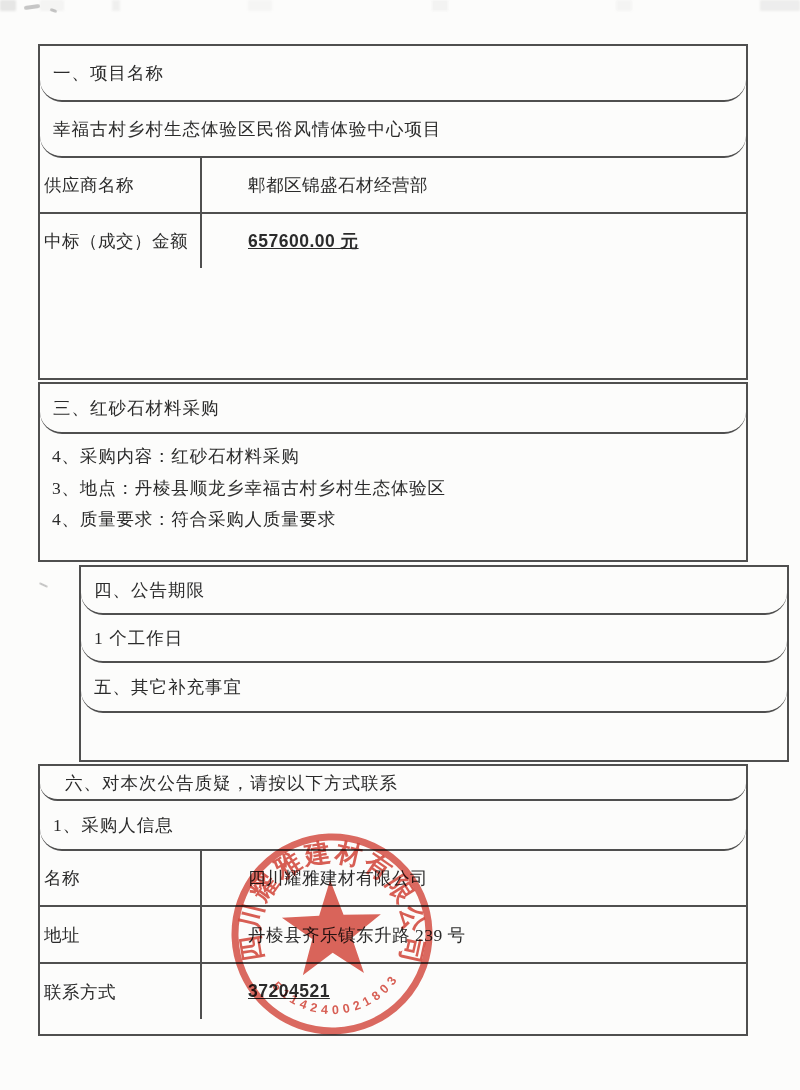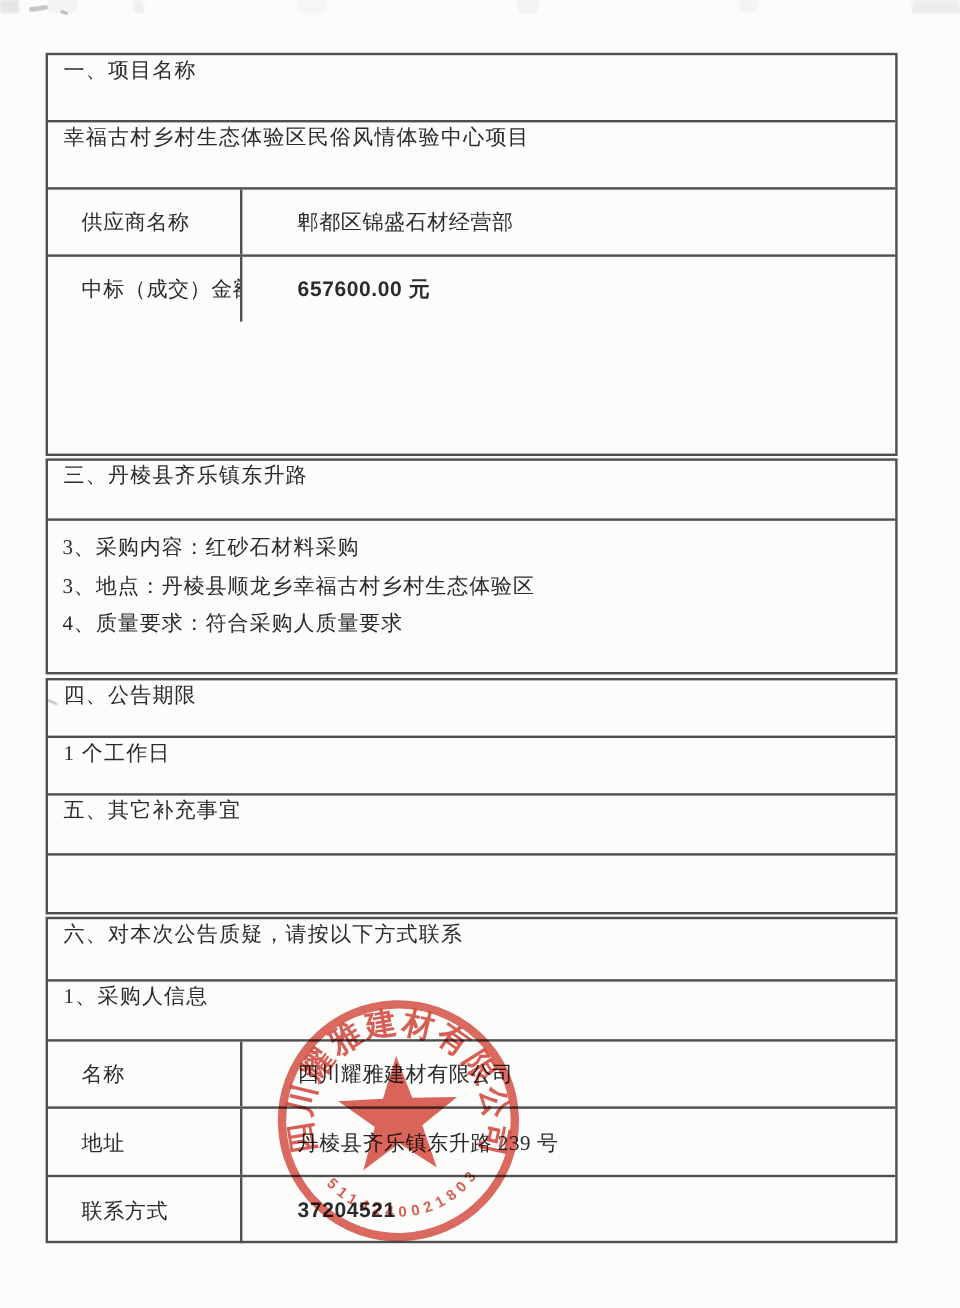--- a/index.html
+++ b/index.html
@@ -32,39 +32,39 @@
   .s3{left:39px;top:584px;width:9px;height:2px;transform:rotate(25deg);}
 
   
   .tbl{
     position:absolute;left:38px;width:710px;
     border:2px solid #4f4f4f;box-sizing:border-box;
     background:transparent;
   }
   .t1{top:44px;height:336px;}
   .t2{top:382px;height:180px;}
-  .t3{top:565px;height:197px;}
+  .t3{top:565px;height:197px;margin-left:41px;}
   .t4{top:764px;height:272px;}
 
   .row{box-sizing:border-box;border-bottom:2px solid #4f4f4f;position:relative;}
   .tbl .row:last-child{border-bottom:none;}
-  .h56{height:56px;} .h54{height:54px;} .h52{height:52px;} .h53{height:55px;}
+  .h56{height:56px;} .h54{height:54px;} .h52{height:35px;padding-left:12px;} .h53{height:55px;}
   .h50{height:50px;} .h48{height:48px;} .h47{height:47px;} .h57{height:57px;text-align:right;} .h126{height:126px;}
 
   .row .ct{
     display:block;padding-left:13px;
     font-size:17.5px;letter-spacing:1px;white-space:nowrap;
   }
-  .vcenter{display:flex;align-items:flex-start;}
+  .vcenter{display:flex;align-items:center;border-radius:22px;}
 
   .kv{display:grid;grid-template-columns:162px 1fr;}
   .kv .cell{display:flex;align-items:center;box-sizing:border-box;overflow:hidden;}
-  .kv .lbl{border-right:2px solid #4f4f4f;padding-left:28px;font-size:17.5px;letter-spacing:.5px;white-space:nowrap;}
+  .kv .lbl{border-right:2px solid #4f4f4f;padding-left:4px;font-size:17.5px;letter-spacing:.5px;white-space:nowrap;}
   .kv .val{padding-left:14px;font-size:17.5px;letter-spacing:.5px;white-space:nowrap;margin-left:32px;}
-  .num{font-family:"Liberation Sans","DejaVu Sans",sans-serif;font-size:16.5px;font-weight:600;letter-spacing:.3px;}
+  .num{font-family:"Liberation Sans","DejaVu Sans",sans-serif;font-size:16.5px;font-weight:600;letter-spacing:.3px;text-decoration:underline;}
 
   .lines{padding:7px 12px 0 12px;}
   .lines .line{display:block;font-size:17.5px;line-height:31.5px;letter-spacing:.8px;white-space:nowrap;}
 
   
   .stamp{
     position:absolute;left:227px;top:829px;width:210px;height:210px;
     mix-blend-mode:multiply;opacity:.93;
     transform:rotate(-2deg);
   }
@@ -95,24 +95,24 @@
       <div class="cell val">郫都区锦盛石材经营部</div>
     </div>
     <div class="row kv h54">
       <div class="cell lbl">中标（成交）金额</div>
       <div class="cell val num">657600.00 元</div>
     </div>
   </div>
 
   <div class="tbl t2">
     <div class="row vcenter h50">
-      <span class="ct">三、丹棱县齐乐镇东升路</span>
+      <span class="ct">三、红砂石材料采购</span>
     </div>
     <div class="row lines h126">
-      <span class="line">3、采购内容：红砂石材料采购</span>
+      <span class="line">4、采购内容：红砂石材料采购</span>
       <span class="line">3、地点：丹棱县顺龙乡幸福古村乡村生态体验区</span>
       <span class="line">4、质量要求：符合采购人质量要求</span>
     </div>
   </div>
 
   <div class="tbl t3">
     <div class="row vcenter h48">
       <span class="ct">四、公告期限</span>
     </div>
     <div class="row vcenter h48">

